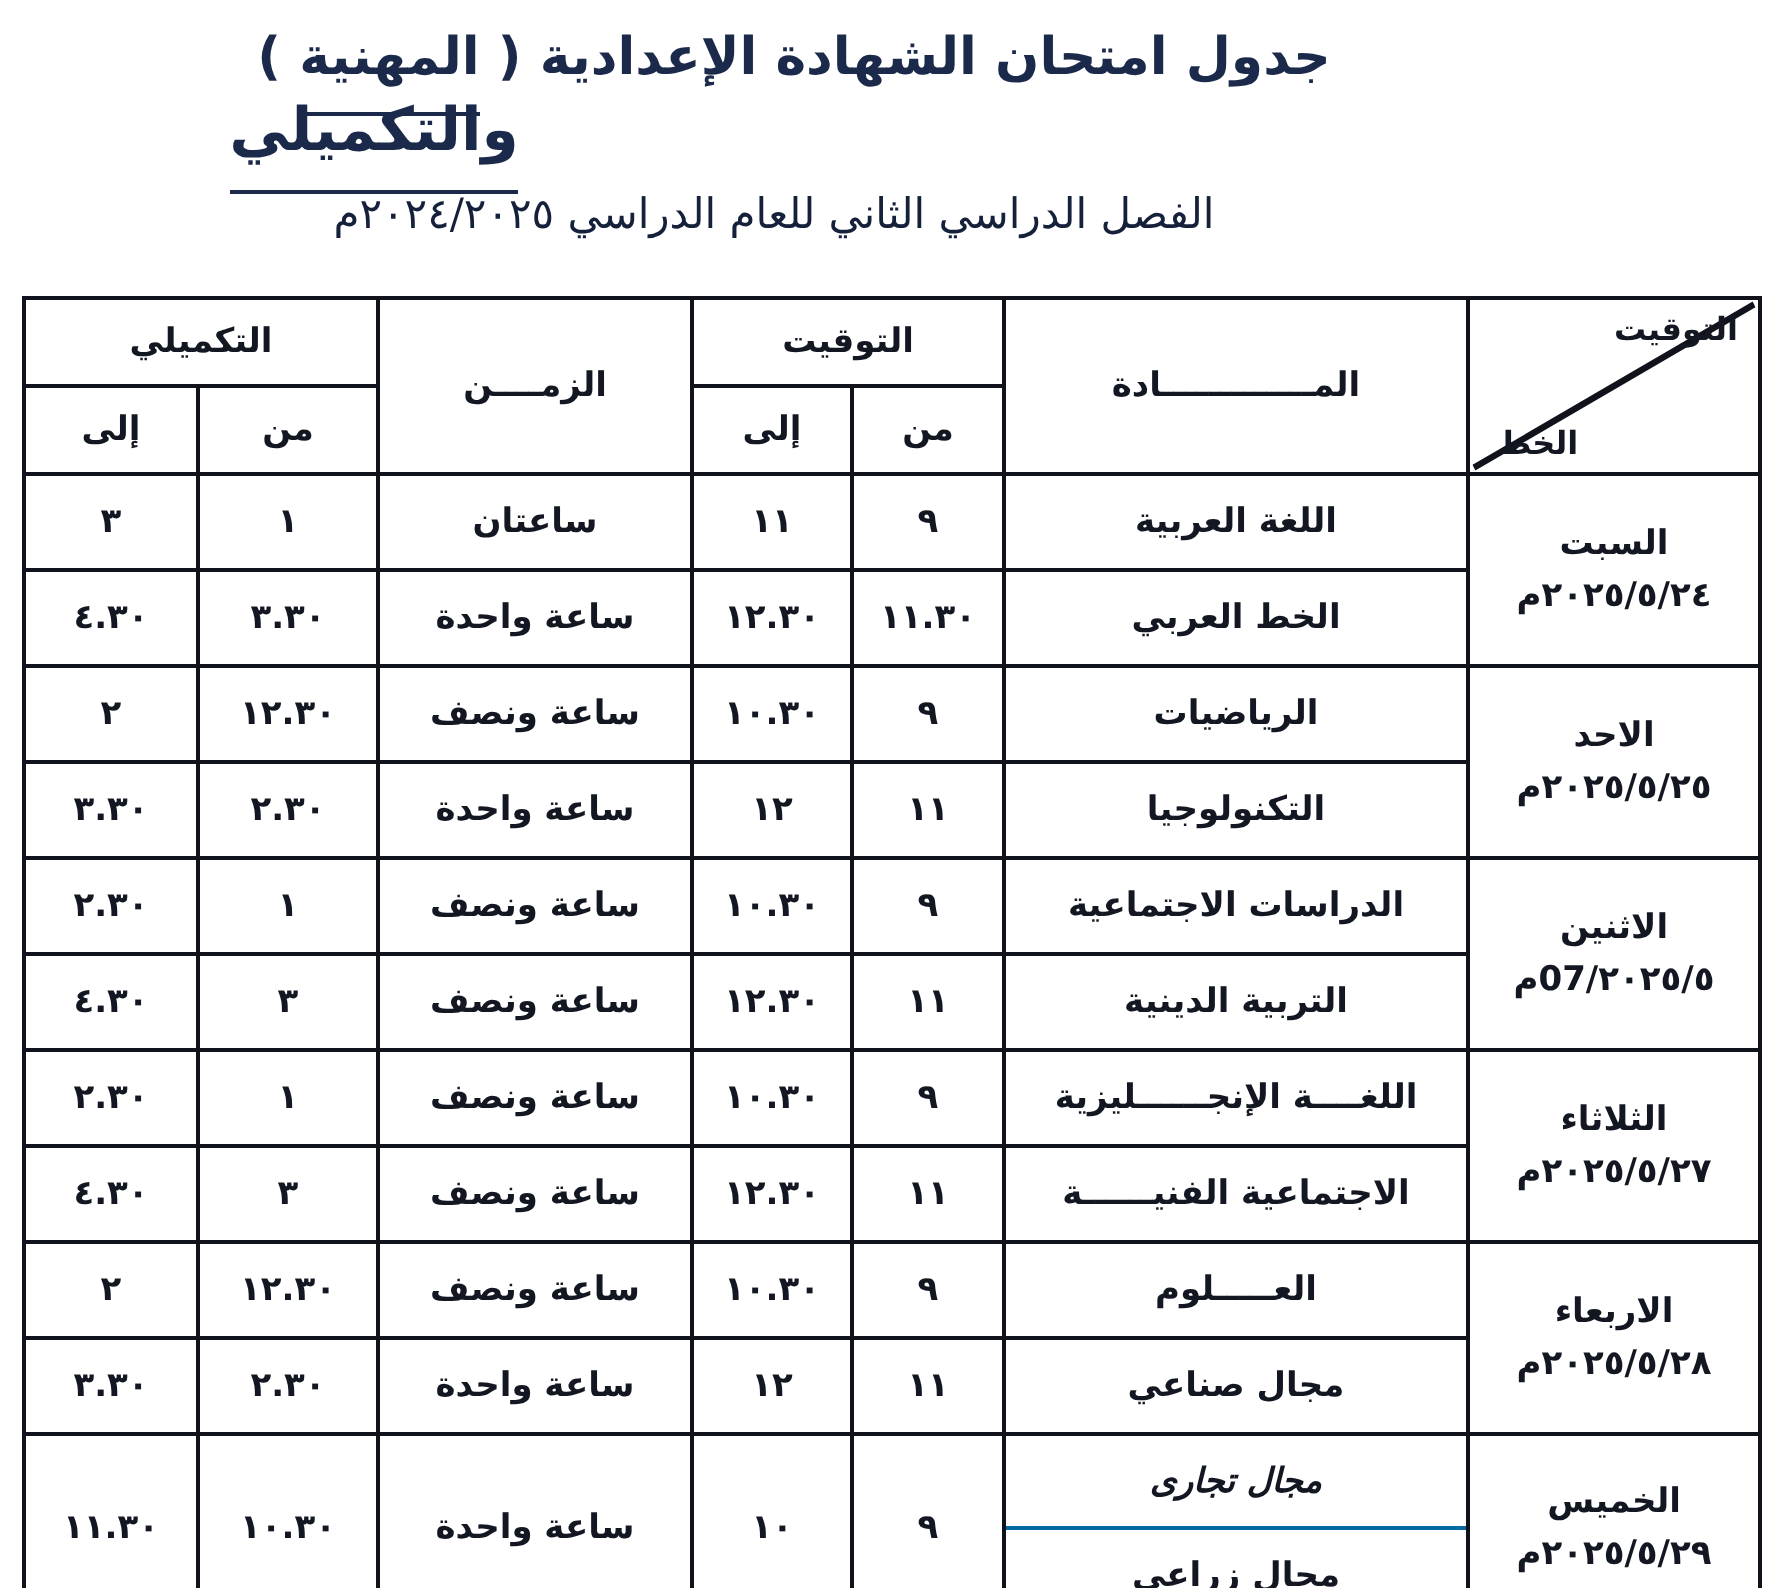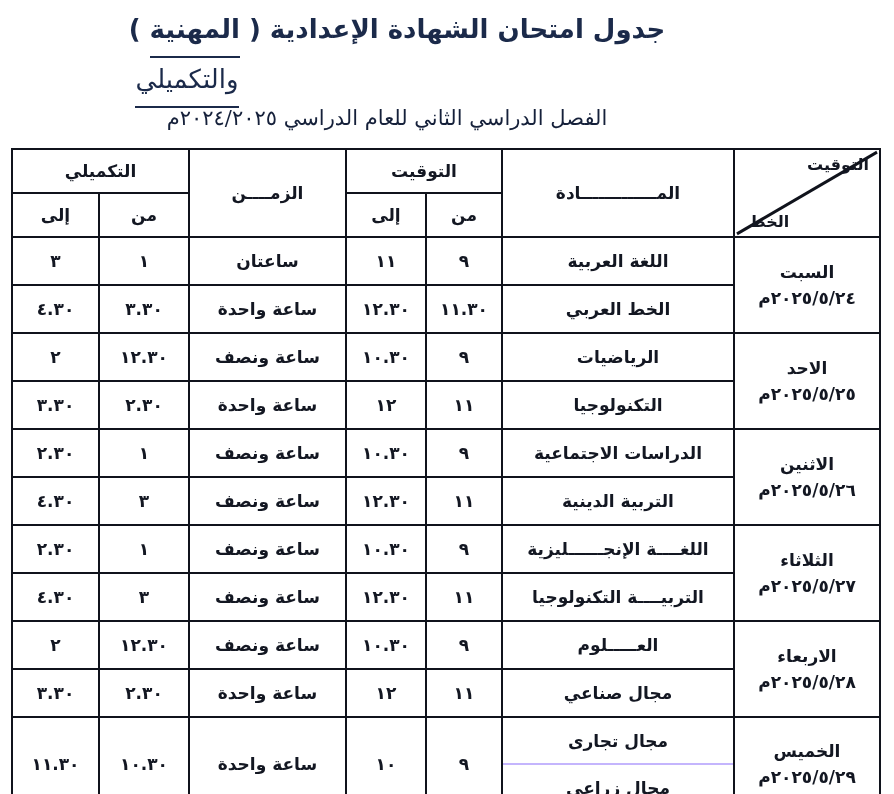--- a/index.html
+++ b/index.html
@@ -25,25 +25,25 @@
     font-weight: bold;
     font-size: 26px;
     color: #1b2a4a;
     letter-spacing: 0px;
     direction: rtl;
     padding-right: 100px;
     white-space: nowrap;
   }
   .title-line2 {
     font-family: "DejaVu Sans", "Liberation Sans", sans-serif;
-    font-weight: normal;
-    font-size: 26px;
+    font-weight: bold;
+    font-size: 30px;
     color: #1b2a4a;
     direction: rtl;
-    margin-top: 20px;
+    margin-top: 4px;
     padding-right: 520px;
     white-space: nowrap;
   }
   .u {
     border-bottom: 2px solid #1b2a4a;
     padding-bottom: 12px;
   }
   .subtitle {
     font-family: "DejaVu Serif", "Liberation Serif", serif;
     font-size: 21px;
@@ -127,21 +127,21 @@
 
   .merged-sub { padding: 0; }
   .merged-sub .sub-half {
     height: 45px;
     display: flex;
     align-items: center;
     justify-content: center;
     font-size: 17px;
     font-weight: bold;
   }
-  .merged-sub .sub-half.top { border-bottom: 2px solid #c4b5fd; }
+  .merged-sub .sub-half.top { border-bottom: 2px solid #0369a1; font-style: italic; }
 
   td.supp-top-align {
     vertical-align: top;
     padding-top: 12px;
     height: 92px;
   }
 </style>
 </head>
 <body>
 
@@ -222,21 +222,21 @@
           <td class="subject-cell">التكنولوجيا</td>
           <td class="time-cell">١١</td>
           <td class="time-cell">١٢</td>
           <td class="dur-cell">ساعة واحدة</td>
           <td class="supp-cell">٢.٣٠</td>
           <td class="supp-cell">٣.٣٠</td>
         </tr>
         <tr>
           <td class="day-cell" rowspan="2">
             <div>الاثنين</div>
-            <div>٢٠٢٥/٥/٢٦م</div>
+            <div>٢٠٢٥/٥/07م</div>
           </td>
           <td class="subject-cell">الدراسات الاجتماعية</td>
           <td class="time-cell">٩</td>
           <td class="time-cell">١٠.٣٠</td>
           <td class="dur-cell">ساعة ونصف</td>
           <td class="supp-cell">١</td>
           <td class="supp-cell">٢.٣٠</td>
         </tr>
         <tr>
           <td class="subject-cell">التربية الدينية</td>
@@ -252,21 +252,21 @@
             <div>٢٠٢٥/٥/٢٧م</div>
           </td>
           <td class="subject-cell">اللغــــة الإنجــــــليزية</td>
           <td class="time-cell">٩</td>
           <td class="time-cell">١٠.٣٠</td>
           <td class="dur-cell">ساعة ونصف</td>
           <td class="supp-cell">١</td>
           <td class="supp-cell">٢.٣٠</td>
         </tr>
         <tr>
-          <td class="subject-cell">التربيــــة التكنولوجيا</td>
+          <td class="subject-cell">الاجتماعية الفنيــــــة</td>
           <td class="time-cell">١١</td>
           <td class="time-cell">١٢.٣٠</td>
           <td class="dur-cell">ساعة ونصف</td>
           <td class="supp-cell">٣</td>
           <td class="supp-cell">٤.٣٠</td>
         </tr>
         <tr>
           <td class="day-cell" rowspan="2">
             <div>الاربعاء</div>
             <div>٢٠٢٥/٥/٢٨م</div>

